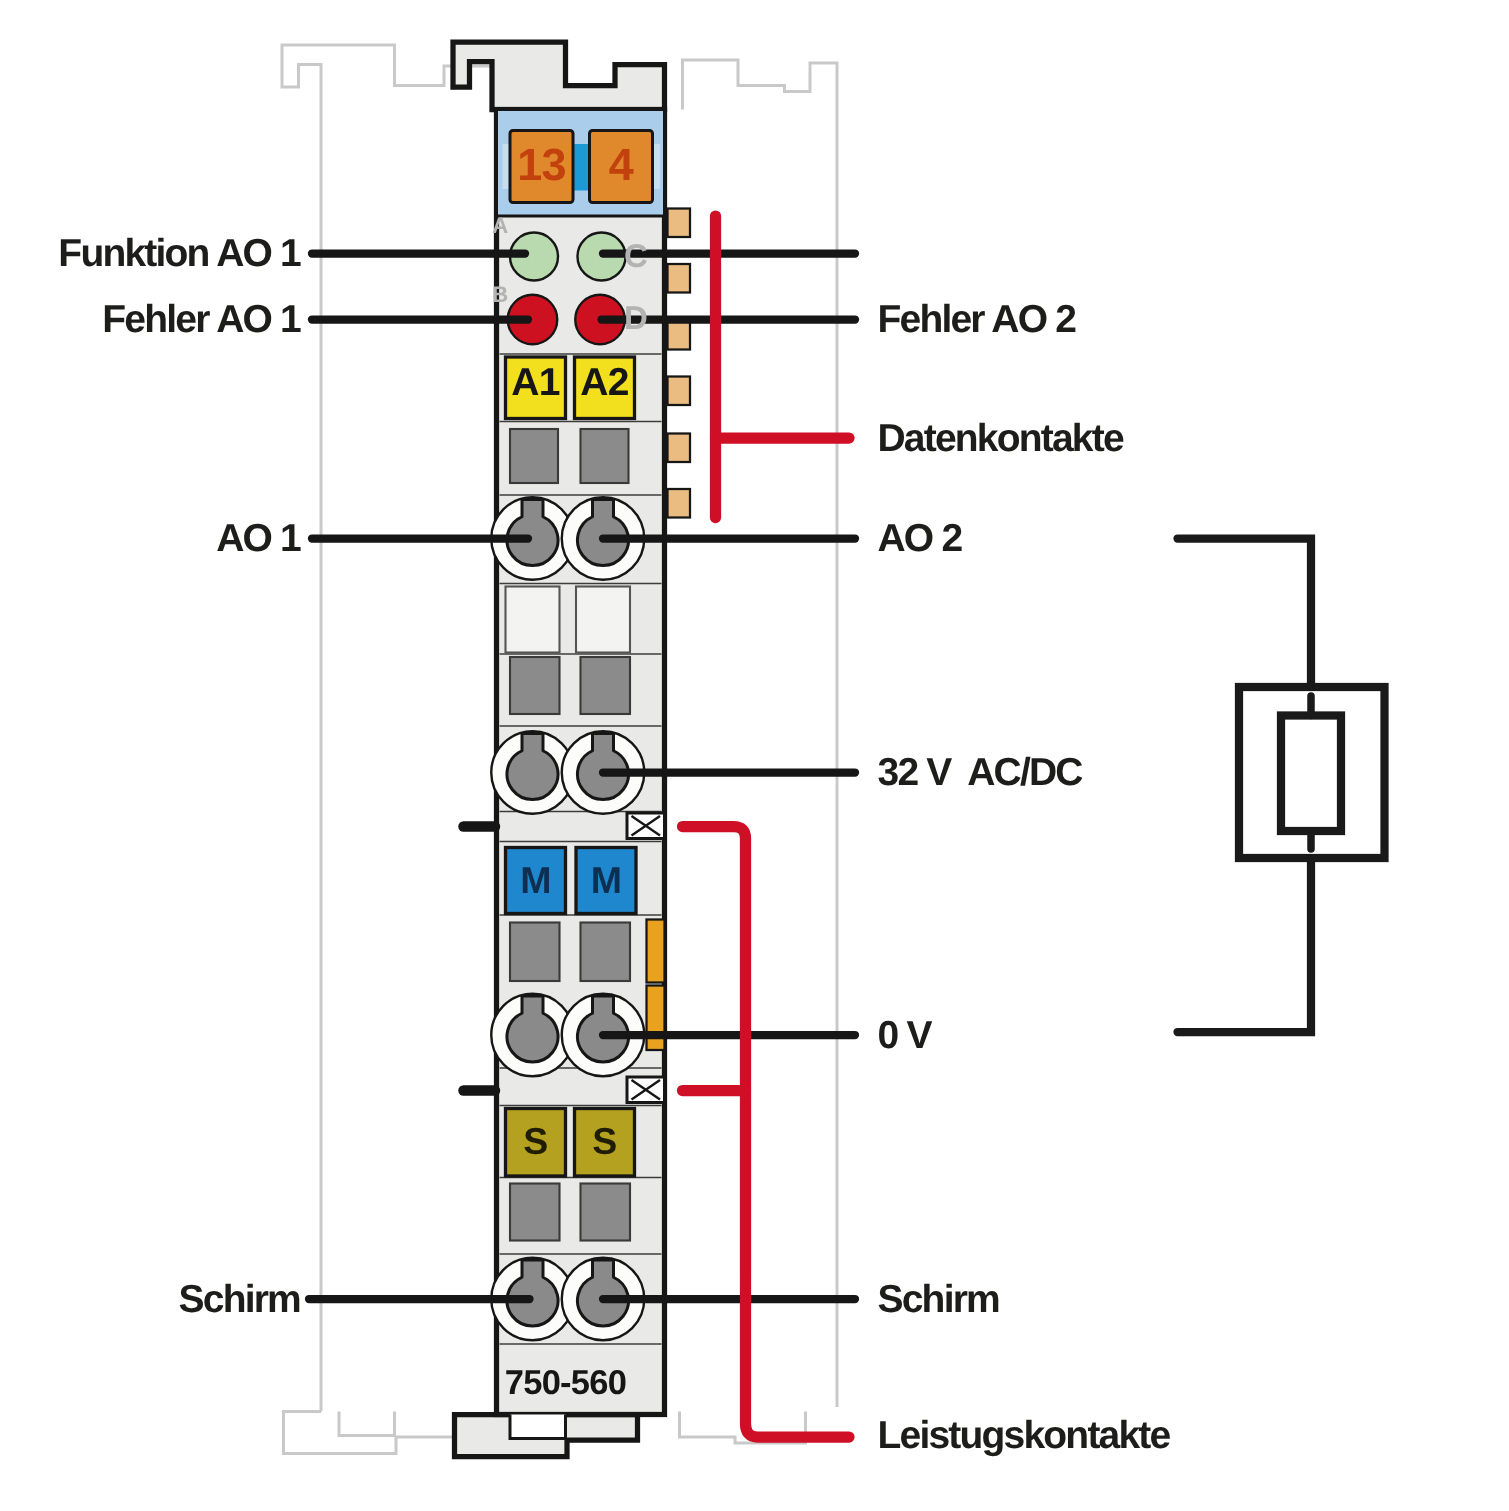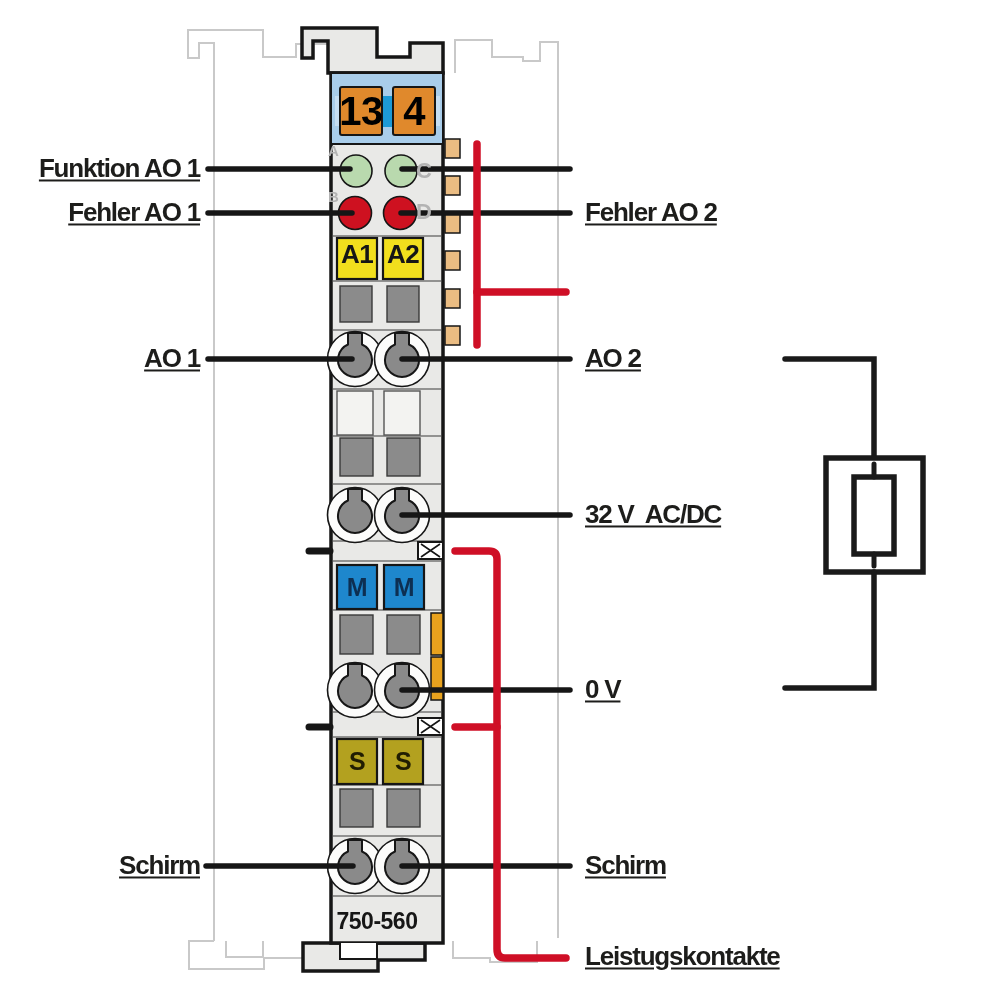--- a/index.html
+++ b/index.html
@@ -1,25 +1,25 @@
 <!DOCTYPE html>
 <html><head>
 <meta charset="utf-8">
 <style>
   html,body{margin:0;padding:0;background:#ffffff;}
   #stage{position:relative;width:1006px;height:1007px;background:#ffffff;overflow:hidden;
          font-family:"Liberation Sans",sans-serif;}
   #stage svg{position:absolute;left:0;top:0;}
   .lbl{position:absolute;font-weight:bold;font-size:26px;letter-spacing:-1.2px;
-       color:#1d1d1b;white-space:pre;transform:translateY(-52%);line-height:1;text-decoration:underline;}
+       color:#1d1d1b;white-space:pre;transform:translateY(-52%);line-height:1;}
   .lbl-left{right:806px;text-align:right;}
   .lbl-right{left:585px;text-align:left;}
   .chip{position:absolute;display:flex;align-items:center;justify-content:center;
         font-weight:bold;line-height:1;letter-spacing:-0.5px;}
-  .t-num{width:42px;height:48px;font-size:40px;color:#000000;text-align:center;}
+  .t-num{width:42px;height:48px;font-size:30px;color:#c2410c;text-align:center;}
   .t-a{width:40px;height:31px;font-size:26px;color:#161616;}
   .t-m{width:40px;height:44px;font-size:25px;color:#0d2f52;}
   .t-s{width:40px;height:45px;font-size:25px;color:#201d02;}
   .t-led{color:#b3b3b3;letter-spacing:0;}
   .t-part{width:92px;font-size:23px;color:#161616;text-align:center;
           letter-spacing:-0.5px;justify-content:center;}
 </style>
 </head>
 <body>
 
@@ -173,20 +173,21 @@
     <path d="M 455,727 L 497,727"></path>
   </g>
 </svg>
 
   <div class="lbl lbl-left" style="top:169px">Funktion AO 1</div>
   <div class="lbl lbl-left" style="top:213px">Fehler AO 1</div>
   <div class="lbl lbl-left" style="top:359px">AO 1</div>
   <div class="lbl lbl-left" style="top:866px">Schirm</div>
 
   <div class="lbl lbl-right" style="top:213px">Fehler AO 2</div>
+  <div class="lbl lbl-right" style="top:292px">Datenkontakte</div>
   <div class="lbl lbl-right" style="top:359px">AO 2</div>
   <div class="lbl lbl-right" style="top:515px">32 V  AC/DC</div>
   <div class="lbl lbl-right" style="top:690px">0 V</div>
   <div class="lbl lbl-right" style="top:866px">Schirm</div>
   <div class="lbl lbl-right" style="top:957px">Leistugskontakte</div>
 
   <div class="chip t-num" style="left:340px;top:87px">13</div>
   <div class="chip t-num" style="left:393px;top:87px">4</div>
 
   <div class="chip t-led" style="left:328px;top:143px;font-size:15px">A</div>

